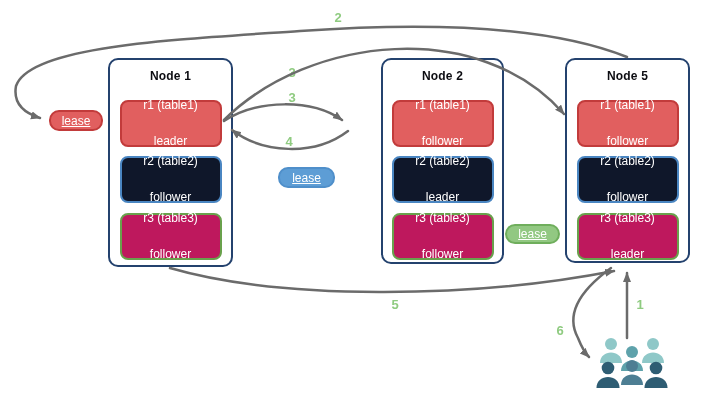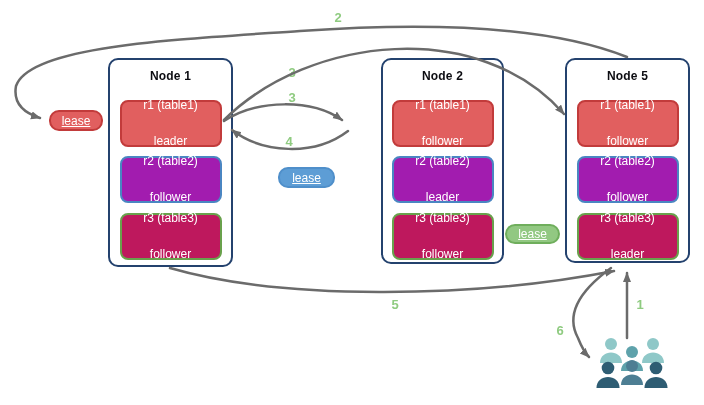--- a/index.html
+++ b/index.html
@@ -16,21 +16,21 @@
     position:absolute;top:9px;left:0;width:100%;text-align:center;
     font-size:12px;font-weight:bold;color:#0d0d12;letter-spacing:.2px;
   }
   .replica{
     position:absolute;width:102px;height:47px;left:50%;transform:translateX(-50%);
     border-radius:8px;box-sizing:border-box;border:2px solid transparent;
     display:flex;flex-direction:column;align-items:center;justify-content:center;
     color:#ffffff;font-size:12px;line-height:1.3;text-align:center;gap:20px;
   }
   .replica.red{background:#e15f5f;border-color:#c23b3b;}
-  .replica.blue{background:#a21caf;border-color:#4a86c2;}
+  .replica.blue{background:#0f172a;border-color:#4a86c2;}
   .replica.green{background:#be185d;border-color:#69a14c;}
   
   .lease{
     position:absolute;box-sizing:border-box;border-radius:10px;border:2px solid transparent;
     display:flex;align-items:center;justify-content:center;
     color:#ffffff;font-size:12px;text-decoration:underline;
   }
   .lease.red{background:#e15f5f;border-color:#c23b3b;left:49px;top:110px;width:54px;height:21px;}
   .lease.blue{background:#5d9dd5;border-color:#4f8fca;left:278px;top:167px;width:57px;height:21px;}
   .lease.green{background:#92c882;border-color:#6fae5c;left:505px;top:224px;width:55px;height:20px;}

